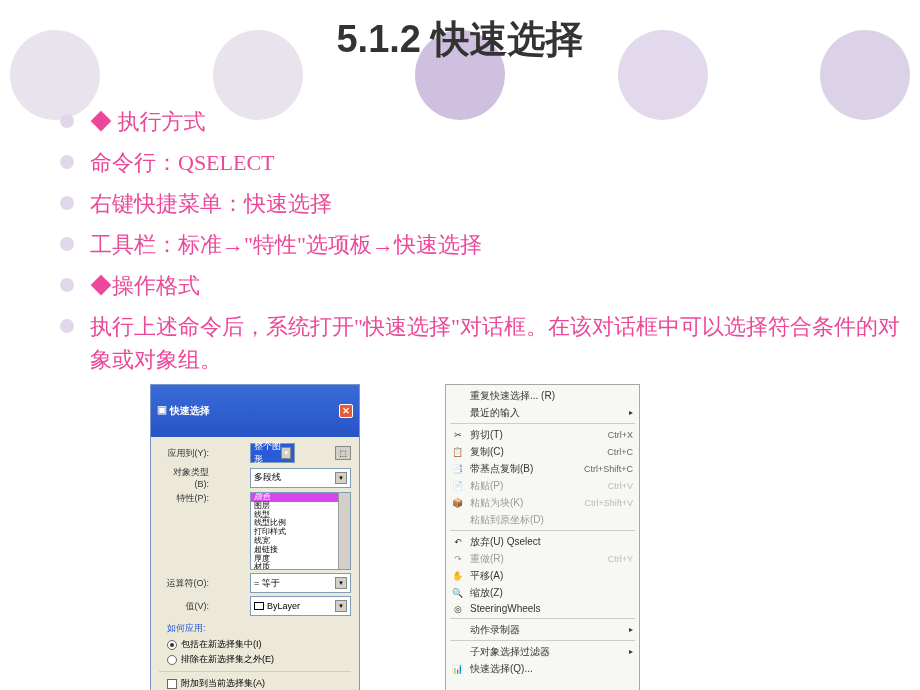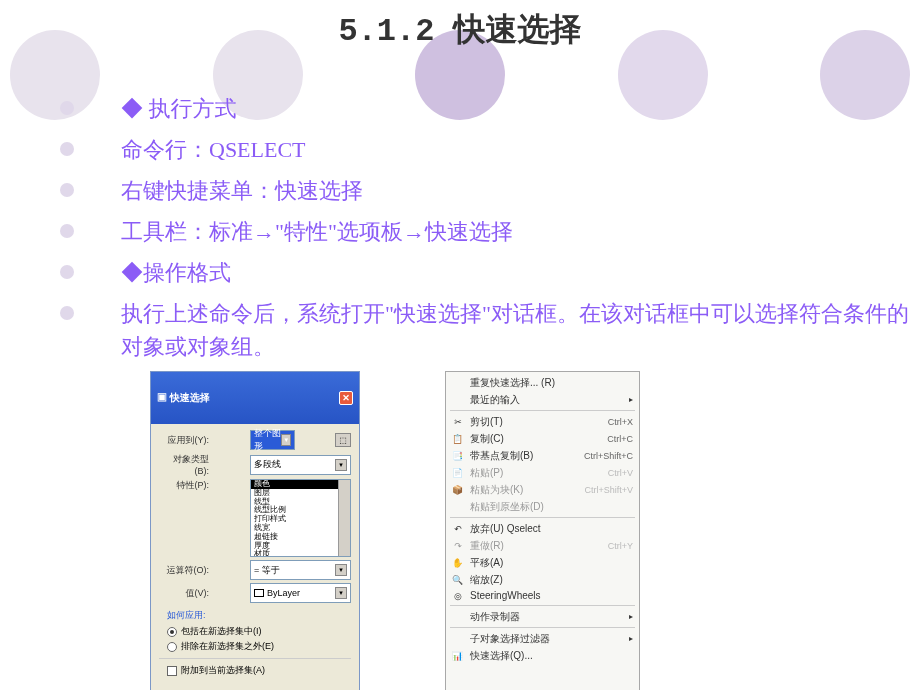--- a/index.html
+++ b/index.html
@@ -26,40 +26,39 @@
       width: 90px;
       height: 90px;
       border-radius: 50%;
       background: #e8e3ed;
     }
     .circle:nth-child(3) { background: #cfc0e0; }
     .circle:nth-child(4) { background: #e2d9ec; }
     .circle:nth-child(5) { background: #dcd2e8; }
     .title {
       text-align: center;
-      font-size: 32px;
+      font-size: 38px;
       color: #333;
-      padding-top: 8px;
-      font-family: Liberation Mono, monospace;
+      padding-top: 14px;
+      font-family: Liberation Sans, sans-serif;
       position: relative;
       z-index: 2;
     }
     .content {
       position: relative;
       z-index: 2;
       padding: 40px 0 0 60px;
     }
     .bullet-line {
       display: flex;
       align-items: flex-start;
       margin-bottom: 8px;
       font-size: 22px;
-      color: #8b5cf6;
+      color: #ec4899;
       font-family: "SimSun", serif;
-      gap: 31px;
     }
     .bullet {
       width: 14px;
       height: 14px;
       border-radius: 50%;
       background: #e0d8ea;
       margin-right: 16px;
       margin-top: 9px;
       flex-shrink: 0;
     }
@@ -152,22 +151,23 @@
       overflow: hidden;
       position: relative;
       flex: 1;
     }
     .listbox-item {
       padding: 0 3px;
       font-size: 8px;
       line-height: 1.1;
     }
     .listbox-item.selected {
-      background: #000000;
+      background: #d946ef;
       color: #fff;
+      font-style: italic;
     }
     .listbox-scroll {
       position: absolute;
       right: 0;
       top: 0;
       bottom: 0;
       width: 12px;
       background: #d4d0c8;
       border-left: 1px solid #999;
     }

